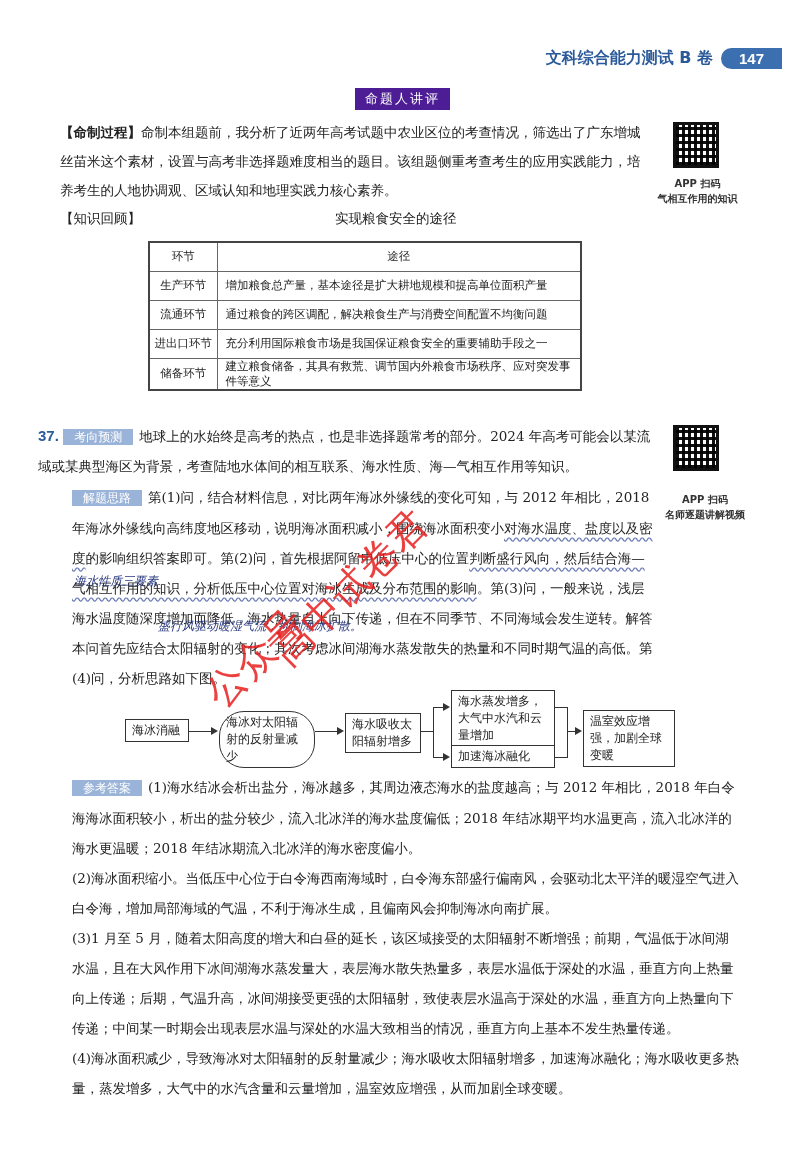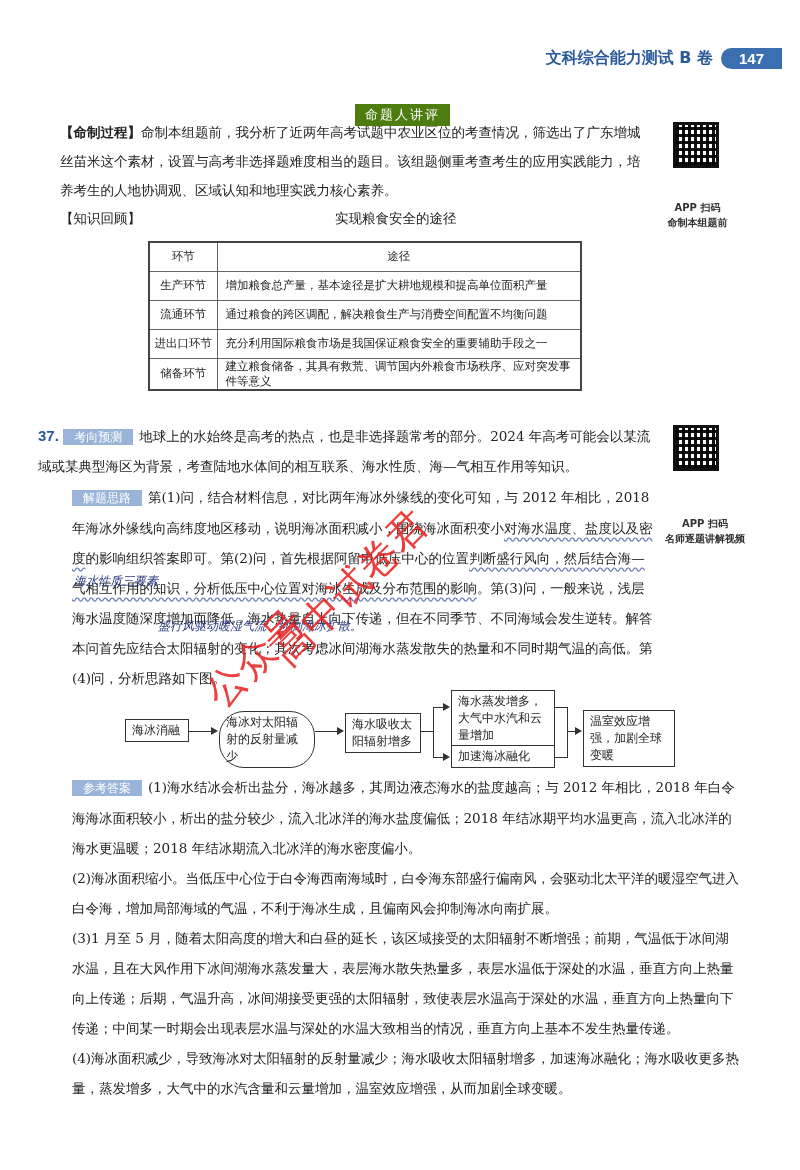--- a/index.html
+++ b/index.html
@@ -1,27 +1,27 @@
 <!DOCTYPE html>
 <html><head>
 <meta charset="utf-8">
 <style>
   * { box-sizing: border-box; margin: 0; padding: 0; }
   body { width: 800px; height: 1170px; background: #ffffff; font-family: "DejaVu Serif", "Liberation Serif", serif; color: #222; position: relative; overflow: hidden; }
   .header { position: absolute; top: 48px; right: 18px; display: flex; align-items: center; }
   .header-title { font-family: "DejaVu Sans", "Liberation Sans", sans-serif; font-size: 16px; font-weight: bold; color: #2b5a9a; margin-right: 8px; }
   .page-num { background: #3c6fb0; color: #fff; font-family: "Liberation Sans", sans-serif; font-weight: bold; font-size: 15px; padding: 2px 18px 2px 18px; border-radius: 14px 0 0 14px; }
-  .section-badge { position: absolute; top: 104px; left: 355px; background: #4d7c0f; color: #fff; font-size: 13px; padding: 2px 10px; letter-spacing: 2px; font-family: "DejaVu Sans", sans-serif; }
+  .section-badge { position: absolute; top: 88px; left: 355px; background: #4c1d95; color: #fff; font-size: 13px; padding: 2px 10px; letter-spacing: 2px; font-family: "DejaVu Sans", sans-serif; }
   .para { position: absolute; left: 60px; width: 590px; font-size: 13.5px; line-height: 29px; }
   .bracket { font-family: "DejaVu Sans", sans-serif; font-weight: bold; }
   .qr { position: absolute; width: 46px; height: 46px; background:
       repeating-linear-gradient(90deg, #111 0 3px, #fff 3px 6px),
       repeating-linear-gradient(0deg, #111 0 3px, #fff 3px 7px);
       background-blend-mode: multiply; border: 3px solid #111; }
-  .qr-caption { position: absolute; font-size: 10px; text-align: center; line-height: 15px; font-family: "DejaVu Sans", sans-serif; font-weight: bold; color: #333; margin-top: 24px; }
+  .qr-caption { position: absolute; font-size: 10px; text-align: center; line-height: 15px; font-family: "DejaVu Sans", sans-serif; font-weight: bold; color: #333; }
   .subhead { position: absolute; top: 210px; font-size: 13.5px; font-family: "DejaVu Sans", sans-serif; }
   table.grain { position: absolute; top: 241px; left: 148px; width: 434px; border-collapse: collapse; border: 2px solid #444; font-size: 11.5px; }
   table.grain td, table.grain th { border: 1px solid #666; height: 29px; padding: 0 8px; font-weight: normal; }
   table.grain th { text-align: center; }
   table.grain td:first-child { text-align: center; width: 68px; padding: 0 2px; }
   .qnum { font-family: "Liberation Sans", sans-serif; font-weight: bold; font-size: 15px; color: #2b5a9a; }
   .tag { background: #9ab3d8; color: #fff; font-family: "DejaVu Sans", sans-serif; font-size: 12px; padding: 1px 11px; margin-right: 6px; }
   .wavy { text-decoration: underline wavy #6a7ab5; text-underline-offset: 4px; }
   .handnote { position: absolute; font-size: 12px; color: #2a3a80; font-style: italic; font-family: Liberation Mono, monospace; }
   .watermark { position: absolute; color: rgba(230,30,30,0.85); font-family: "DejaVu Sans", sans-serif; font-size: 40px; transform: rotate(-45deg); white-space: nowrap; pointer-events: none; }
@@ -40,21 +40,21 @@
 
 <div class="section-badge">命题人讲评</div>
 
 <div class="para" style="top:118px;">
   <span class="bracket">【命制过程】</span><span>命制本组题前，我分析了近两年高考试题中农业区位的考查情况，筛选出了广东增城丝苗米这个素材，设置与高考非选择题难度相当的题目。该组题侧重考查考生的应用实践能力，培养考生的人地协调观、区域认知和地理实践力核心素养。</span>
 </div>
 
 <div class="qr" style="top:122px; left:673px;"></div>
 <div class="qr-caption" style="top:176px; left:650px; width:95px;">
   <div>APP 扫码</div>
-  <div>命制本组题前</div>
+  <div>气相互作用的知识</div>
 </div>
 
 <div class="subhead" style="left:60px;">【知识回顾】</div>
 <div class="subhead" style="left:335px;">实现粮食安全的途径</div>
 
 <table class="grain">
   <tbody>
       <tr>
     <th>环节</th>
     <th>途径</th>

